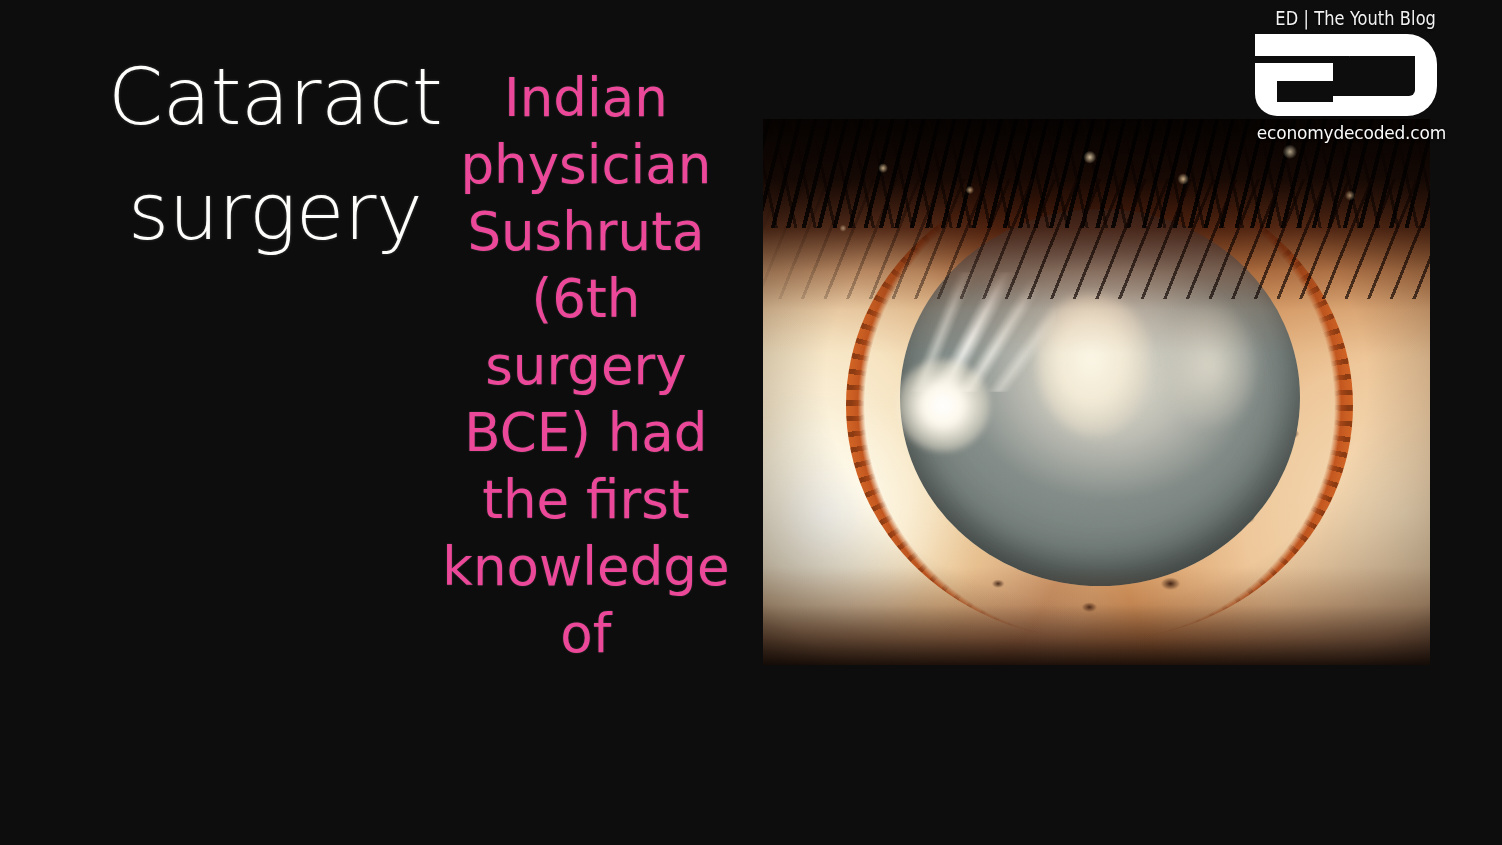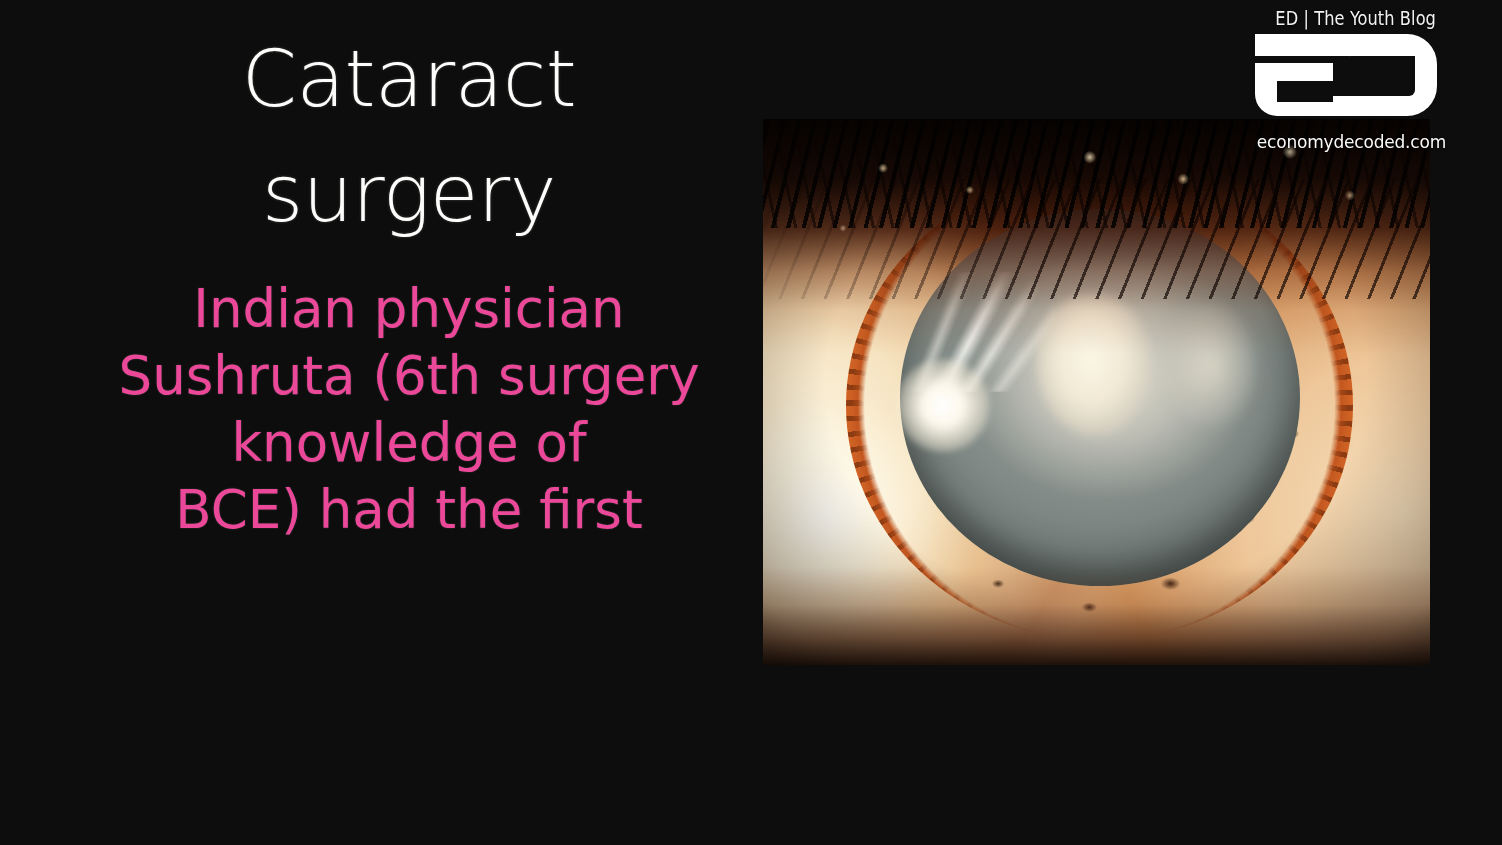--- a/index.html
+++ b/index.html
@@ -19,25 +19,25 @@
     width: 1502px;
     height: 845px;
     background: #0d0d0d;
     overflow: hidden;
   }
 
   
   #text-column {
     position: absolute;
     left: 108px;
-    top: 22px;
+    top: 40px;
     width: 602px;
     height: 660px;
     display: flex;
-    flex-direction: column;
+    flex-direction: row;
   }
 
   #slide-title {
     width: 100%;
     text-align: center;
     color: #fdfdfb;
     font-family: "DejaVu Sans", "Liberation Sans", sans-serif;
     font-weight: 300;
     font-size: 79px;
     line-height: 1.45;
@@ -333,21 +333,21 @@
     border-bottom-right-radius: 6px;
   }
   #logo-d-cut {
     position: absolute;
     left: 78px; top: 22px;
     width: 16px; height: 40px;
     background: #0d0d0d;
   }
 
   #brand-url {
-    margin-top: 16px;
+    margin-top: 7px;
     color: #fafafa;
     font-family: "DejaVu Sans", "Liberation Sans", sans-serif;
     font-size: 17px;
     font-weight: 400;
     letter-spacing: -0.2px;
     white-space: nowrap;
     text-shadow: 0 1px 3px rgba(0,0,0,0.95);
   }
 </style>
 </head>
@@ -355,22 +355,22 @@
 
 <div id="slide">
 
   <div id="text-column">
 
     <div id="slide-title">Cataract surgery</div>
 
     <div id="slide-body">
       <div>Indian physician</div>
       <div>Sushruta (6th surgery</div>
+      <div>BCE) had the first</div>
       <div>knowledge of</div>
-      <div>BCE) had the first</div>
     </div>
 
   </div>
 
   <div id="eye-photo">
     <div class="layer" id="sclera-base"></div>
     <div class="layer" id="sclera-glare"></div>
     <div class="layer" id="iris"></div>
     <div class="layer" id="iris-texture"></div>
     <div class="layer" id="iris-crypts"></div>

